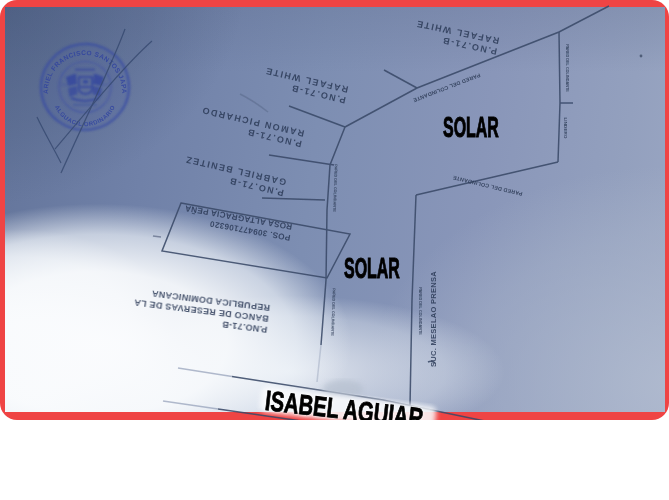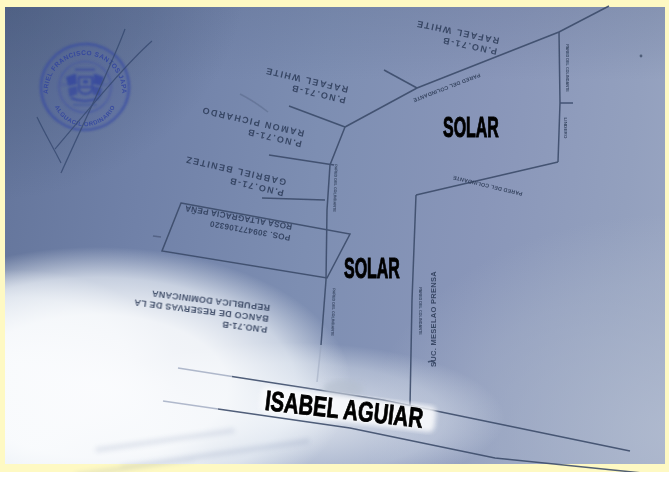--- a/index.html
+++ b/index.html
@@ -1,17 +1,17 @@
 <!DOCTYPE html>
 <html><head>
 <meta charset="utf-8">
 <style>
   html,body{margin:0;padding:0;background:#ffffff;}
-  #canvas{position:relative;width:669px;height:472px;background:#fef9c3;overflow:hidden;
-          font-family:"Liberation Sans", sans-serif;}
+  #canvas{position:relative;width:669px;height:420px;background:#ef4444;overflow:hidden;
+          font-family:"Liberation Sans", sans-serif;border-radius:17px;}
   #photo{position:absolute;left:5px;top:7px;right:4px;bottom:8px;
     background:
       radial-gradient(ellipse 310px 170px at 14% 83%, rgba(251,252,254,0.97) 0%, rgba(249,251,253,0.93) 42%, rgba(240,245,250,0.68) 64%, rgba(232,238,246,0) 82%),
       radial-gradient(ellipse 230px 130px at 4% 96%, rgba(250,251,253,0.95) 0%, rgba(244,248,252,0.6) 55%, rgba(236,242,248,0) 80%),
       radial-gradient(ellipse 200px 120px at 2% 78%, rgba(249,251,253,0.9) 0%, rgba(245,248,251,0.55) 55%, rgba(238,243,249,0) 78%),
       radial-gradient(ellipse 270px 95px at 43% 90%, rgba(243,246,250,0.85) 0%, rgba(235,241,247,0.4) 58%, rgba(230,237,245,0) 80%),
       radial-gradient(ellipse 360px 300px at -4% -6%, rgba(56,74,108,0.5) 0%, rgba(68,86,120,0.28) 48%, rgba(90,106,138,0) 74%),
       linear-gradient(180deg, rgba(84,100,134,0.22) 0%, rgba(90,106,140,0.12) 9%, rgba(100,116,148,0) 16%),
       radial-gradient(ellipse 400px 280px at 102% 93%, rgba(181,191,210,0.78) 0%, rgba(173,184,205,0.38) 54%, rgba(165,177,200,0) 78%),
       linear-gradient(97deg, #64759b 0%, #7081a8 22%, #7d8eb2 46%, #8996b9 70%, #93a0be 90%, #9aa6c2 100%);

